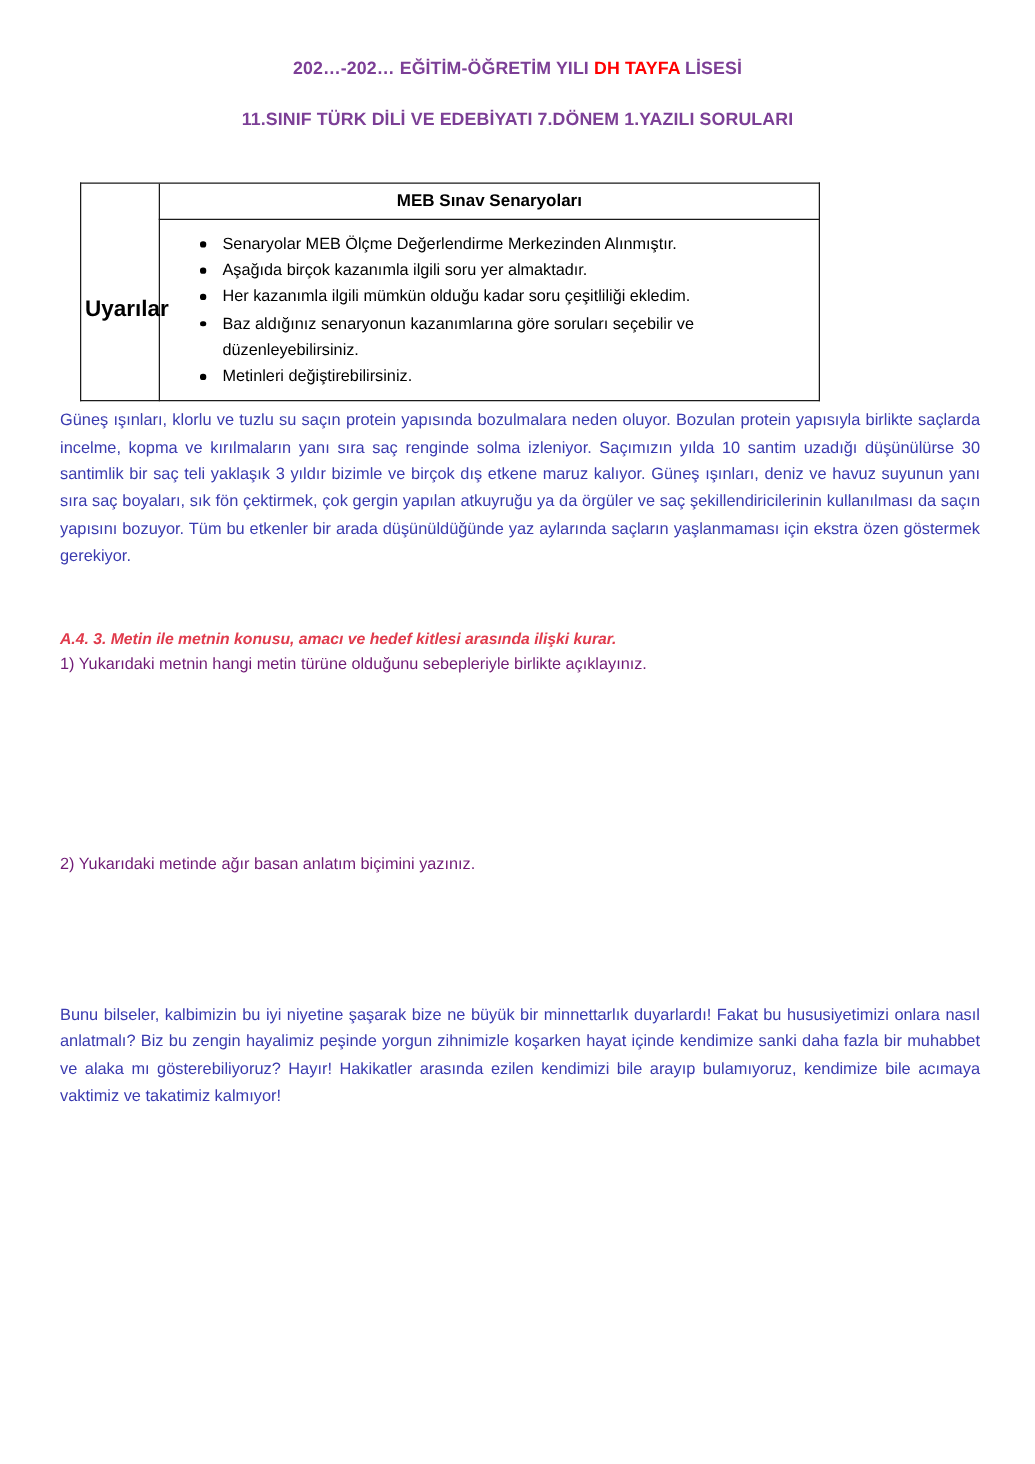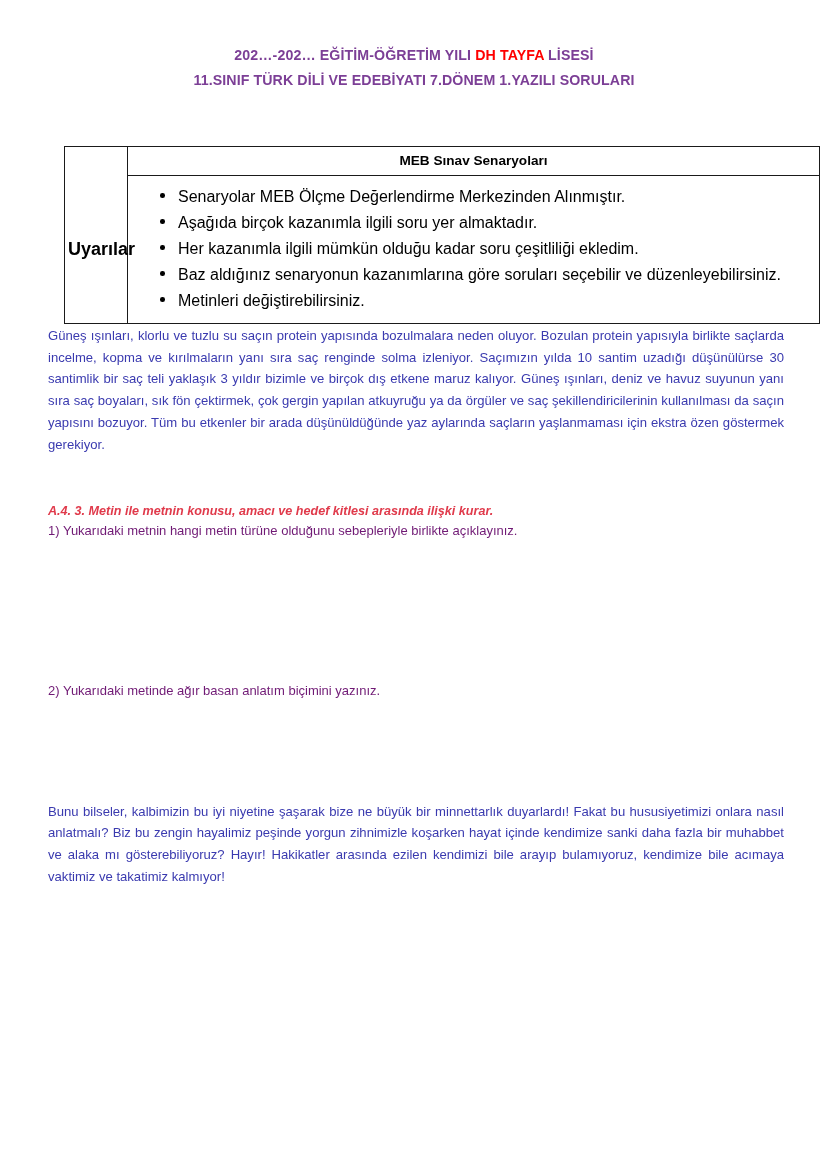--- a/index.html
+++ b/index.html
@@ -33,32 +33,32 @@
     width: 828px;
     text-align: center;
   }
   .title-line {
     font-size: 14.2px;
     font-weight: bold;
     color: #7C3F96;
     letter-spacing: 0.1px;
     line-height: 1.0;
   }
-  .title-line-1 { margin-bottom: 11px; }
+  .title-line-1 { margin-bottom: 27px; }
   .title-accent {
     color: #FF0000;
     font-weight: bold;
   }
 
   
   .warn-table {
     position: absolute;
     left: 64px;
     top: 146px;
-    width: 756px;
+    width: 592px;
     border-collapse: collapse;
     table-layout: fixed;
   }
   .warn-table td {
     border: 1.3px solid #1a1a1a;
     padding: 0;
     vertical-align: middle;
     color: #000000;
   }
   .wt-head-empty {
@@ -83,21 +83,21 @@
   .wt-body {
     padding: 8px 6px 9px 6px !important;
   }
   .wt-list {
     margin: 0;
     padding: 0 0 0 44px;
     list-style: none;
   }
   .wt-list li {
     position: relative;
-    font-size: 16px;
+    font-size: 13px;
     line-height: 1.63;
     color: #000000;
   }
   .wt-list li::before {
     content: "";
     position: absolute;
     left: -18px;
     top: 9px;
     width: 4.6px;
     height: 4.6px;

